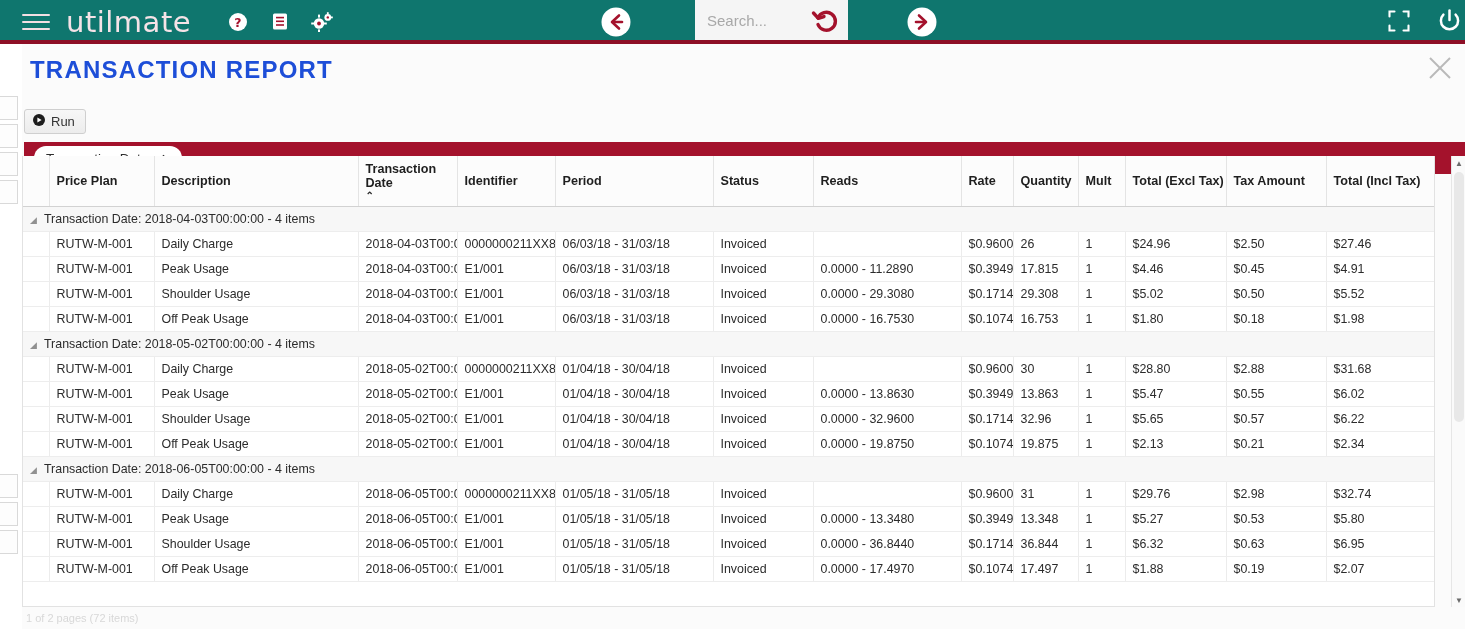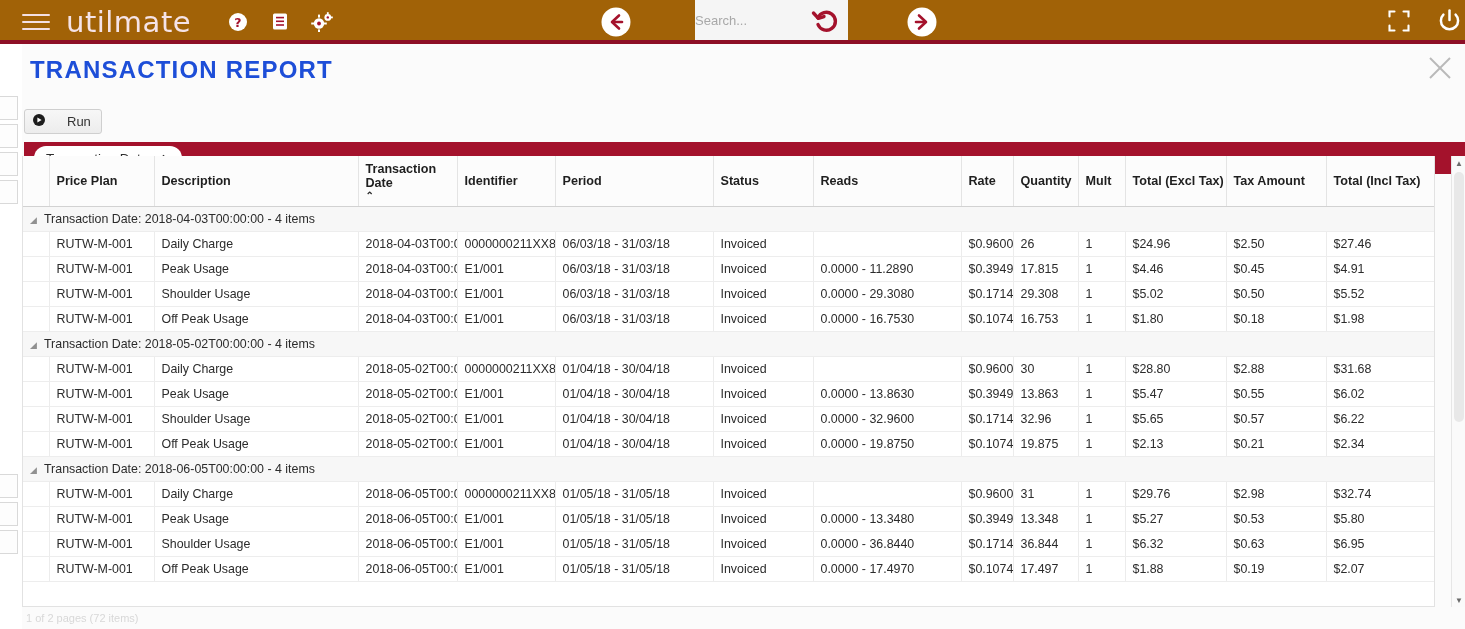--- a/index.html
+++ b/index.html
@@ -19,21 +19,21 @@
     background: #ffffff;
   }
   #bg-left-strip .ghost-box {
     position: absolute; left: -8px; width: 26px; height: 24px;
     border: 1px solid #d9d9d9; background: #fdfdfd;
   }
 
   
   #topbar {
     position: absolute; left: 0; top: 0; width: 1465px; height: 43px;
-    background: #a16207;
+    background: #0f766e;
     display: flex; align-items: center;
   }
   #topbar-accentline {
     position: absolute; left: 0; top: 40px; width: 1465px; height: 4px;
     background: #8d0f26;
   }
   .tb-item { display: flex; align-items: center; justify-content: center; height: 43px; }
 
   #hamburger { width: 44px; margin-left: 14px; flex-direction: column; gap: 5px; }
   #hamburger span { display: block; width: 28px; height: 2px; background: #f3dfe3; border-radius: 1px; }
@@ -52,22 +52,22 @@
   #nav-fwd  { position: absolute; left: 906px; top: 6px; }
   .circle-btn { width: 32px; height: 32px; }
 
   #searchbox {
     position: absolute; left: 695px; top: 0; width: 153px; height: 40px;
     background: #f5f5f5; display: flex; align-items: center;
     border: none;
   }
   #search-input {
     border: none; outline: none; background: transparent;
-    font-family: "Liberation Sans", sans-serif; font-size: 13px;
-    color: #7b7b7b; width: 108px; height: 34px;
+    font-family: "Liberation Sans", sans-serif; font-size: 15px;
+    color: #7b7b7b; width: 108px; margin-left: 12px; height: 34px;
   }
   #search-input::placeholder { color: #a8a8a8; }
   #reset-search-icon { position: absolute; right: 8px; top: 6px; cursor: pointer; }
 
   #fullscreen-icon { position: absolute; left: 1388px; top: 10px; cursor: pointer; }
   #power-icon      { position: absolute; left: 1438px; top: 9px; cursor: pointer; }
 
   
   #report-panel {
     position: absolute; left: 22px; top: 44px; right: 0; bottom: 0;
@@ -76,21 +76,21 @@
   #panel-title {
     position: absolute; left: 8px; top: 12px;
     font-size: 24px; font-weight: bold; letter-spacing: 1.2px;
     color: #1d4ed8; font-family: "Liberation Sans", sans-serif;
   }
   #close-icon { position: absolute; right: 10px; top: 9px; cursor: pointer; }
 
   #run-button {
     position: absolute; left: 2px; top: 65px;
     height: 25px; padding: 0 10px 0 8px;
-    display: flex; align-items: center; gap: 22px;
+    display: flex; align-items: center; gap: 6px;
     background: linear-gradient(#f7f7f7,#ececec);
     border: 1px solid #cfcfcf; border-radius: 3px;
     font-size: 13px; color: #333; cursor: pointer;
   }
 
   #group-bar {
     position: absolute; left: 2px; top: 98px; right: 0; height: 32px;
     background: #a4122c;
   }
   #group-chip {

